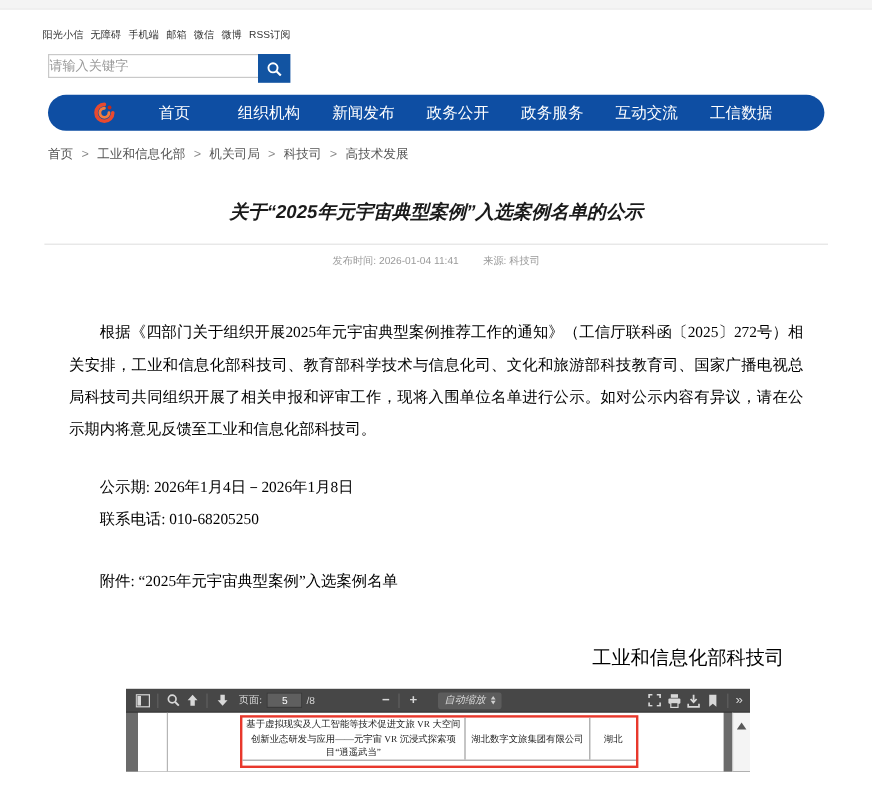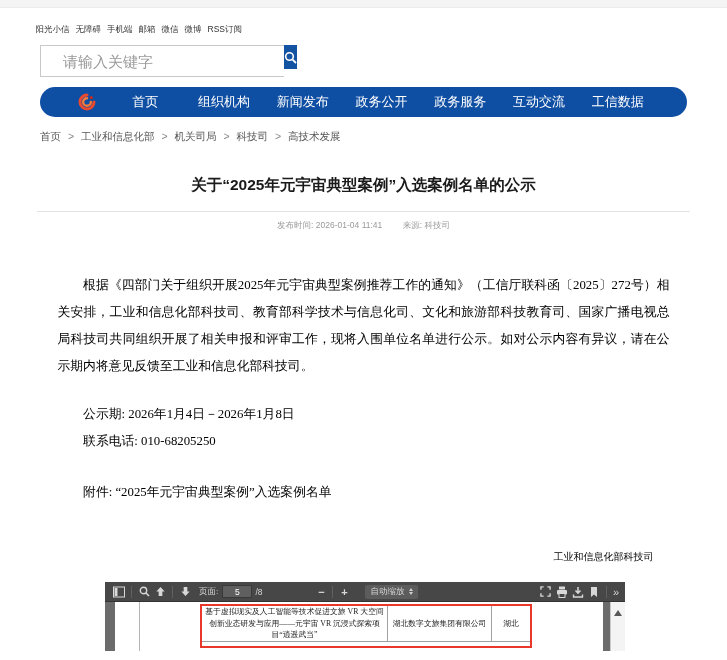--- a/index.html
+++ b/index.html
@@ -15,71 +15,71 @@
   .brand-text { margin-left:9px; }
   .brand-cn { color:#1254a2; font-size:21px; font-weight:bold; letter-spacing:1px; line-height:24px; }
   .brand-en { color:#1254a2; font-size:7.3px; margin-top:3px; }
 
   .header-right { width:202px; }
   .toplinks { display:flex; align-items:center; justify-content:flex-end; gap:6px;
     font-size:8.5px; color:#333; white-space:nowrap; margin-top:2px; }
   .toplinks span { cursor:pointer; }
   .mascot { width:9px; height:11px; }
   .searchbar { display:flex; margin-top:9px; }
-  .searchbar input { flex:1; height:32px; border:1px solid #c9c9c9; border-right:none;
-    padding:0 22px; font-size:15px; color:#333; outline:none; }
+  .searchbar input { flex:1; height:20px; border:1px solid #c9c9c9; border-right:none;
+    padding:0 0; font-size:11px; color:#333; outline:none; }
   .searchbar input::placeholder { color:#999; }
   .search-btn { width:27px; height:24px; background:#1254a2; border:none; color:#fff;
     display:flex; align-items:center; justify-content:center; cursor:pointer; }
 
   
   .navbar { width:647px; height:30px; margin:10px auto 0 40px; background:#0e4ea3;
     border-radius:15px; display:flex; align-items:center; padding:0 30px 0 38px; }
   .nav-logo { width:18px; height:18px; margin-right:10px; }
   .nav-item { flex:1; text-align:center; color:#fff; font-size:13px; cursor:pointer;
     white-space:nowrap; }
 
   
   .breadcrumb { margin:13px 12px 0 40px; font-size:10.5px; color:#555; }
   .breadcrumb .sep { margin:0 4px; color:#888; }
   .breadcrumb span.bc { cursor:pointer; }
 
   
   .article-title { text-align:center; font-size:15.5px; font-weight:bold; color:#1a1a1a;
-    margin-top:31px; }
+    margin-top:31px;font-style:italic; }
   .divider { width:653px; margin:15px auto 0; border-top:1px solid #e3e3e3; }
   .meta { text-align:center; font-size:8.5px; color:#9a9a9a; margin-top:8px; }
   .meta span { margin:0 9px; }
 
   .body-text { width:612px; margin:40px auto 0; font-family:"Liberation Serif", serif;
     font-size:12.8px; color:#000; line-height:27px; text-align:justify; text-indent:2em; }
   .line { width:612px; margin:0 auto; font-family:"Liberation Serif", serif;
     font-size:12.8px; color:#000; line-height:27px; text-indent:2em; }
   .mt20 { margin-top:21px; }
   .mt24 { margin-top:24px; }
 
   .signoff { width:612px; margin:38px auto 0; text-align:right; }
   .signoff-inner { display:inline-block; text-align:left; margin-right:16px;
-    font-family:"Liberation Serif", serif; font-size:10px; line-height:26px; }
+    font-family:"Liberation Serif", serif; font-size:16px; line-height:26px; }
 
   
   .pdf-viewer { width:520px; height:69px; margin:12px 0 0 105px; overflow:hidden;
     background:#6b6b6b; }
   .pdf-toolbar { height:20px; background:#474747; border-bottom:1px solid #333;
     display:flex; align-items:center; padding:0 6px; color:#d8d8d8; font-size:8.5px; }
   .tb-btn { display:flex; align-items:center; justify-content:center; width:16px; height:16px;
     cursor:pointer; color:#d8d8d8; }
   .tb-sep { width:1px; height:12px; background:#5f5f5f; margin:0 4px; }
   .page-label { margin:0 4px 0 6px;font-family:Liberation Serif, serif; }
   .page-input { width:30px; height:13px; background:#5f5f5f; border:1px solid #393939;
     color:#fff; font-size:8.5px; text-align:center; outline:none; }
   .page-total { margin-left:3px; }
   .zoom-btn { font-size:11px; font-weight:bold; width:14px; text-align:center; cursor:pointer; }
   .zoom-select { background:#5c5c5c; border-radius:2px; height:14px; display:flex;
-    align-items:center; padding:0 5px; margin-left:14px; cursor:pointer; gap:5px; }
+    align-items:center; padding:0 5px; margin-left:14px; cursor:pointer; gap:5px;font-style:italic; }
   .dd-arrows { display:flex; flex-direction:column; gap:1px; }
   .dd-arrows i { display:block; width:0; height:0; border-left:2.5px solid transparent;
     border-right:2.5px solid transparent; }
   .dd-up { border-bottom:3px solid #cfcfcf; }
   .dd-down { border-top:3px solid #cfcfcf; }
   .tb-spring { flex:1; }
   .tb-chevrons { font-size:11px; color:#d8d8d8; cursor:pointer; margin-left:2px; }
 
   .pdf-content { position:relative; height:49px; background:#6b6b6b; }
   .pdf-page { position:absolute; left:10px; right:22px; top:0; bottom:-4px; background:#fff; }

